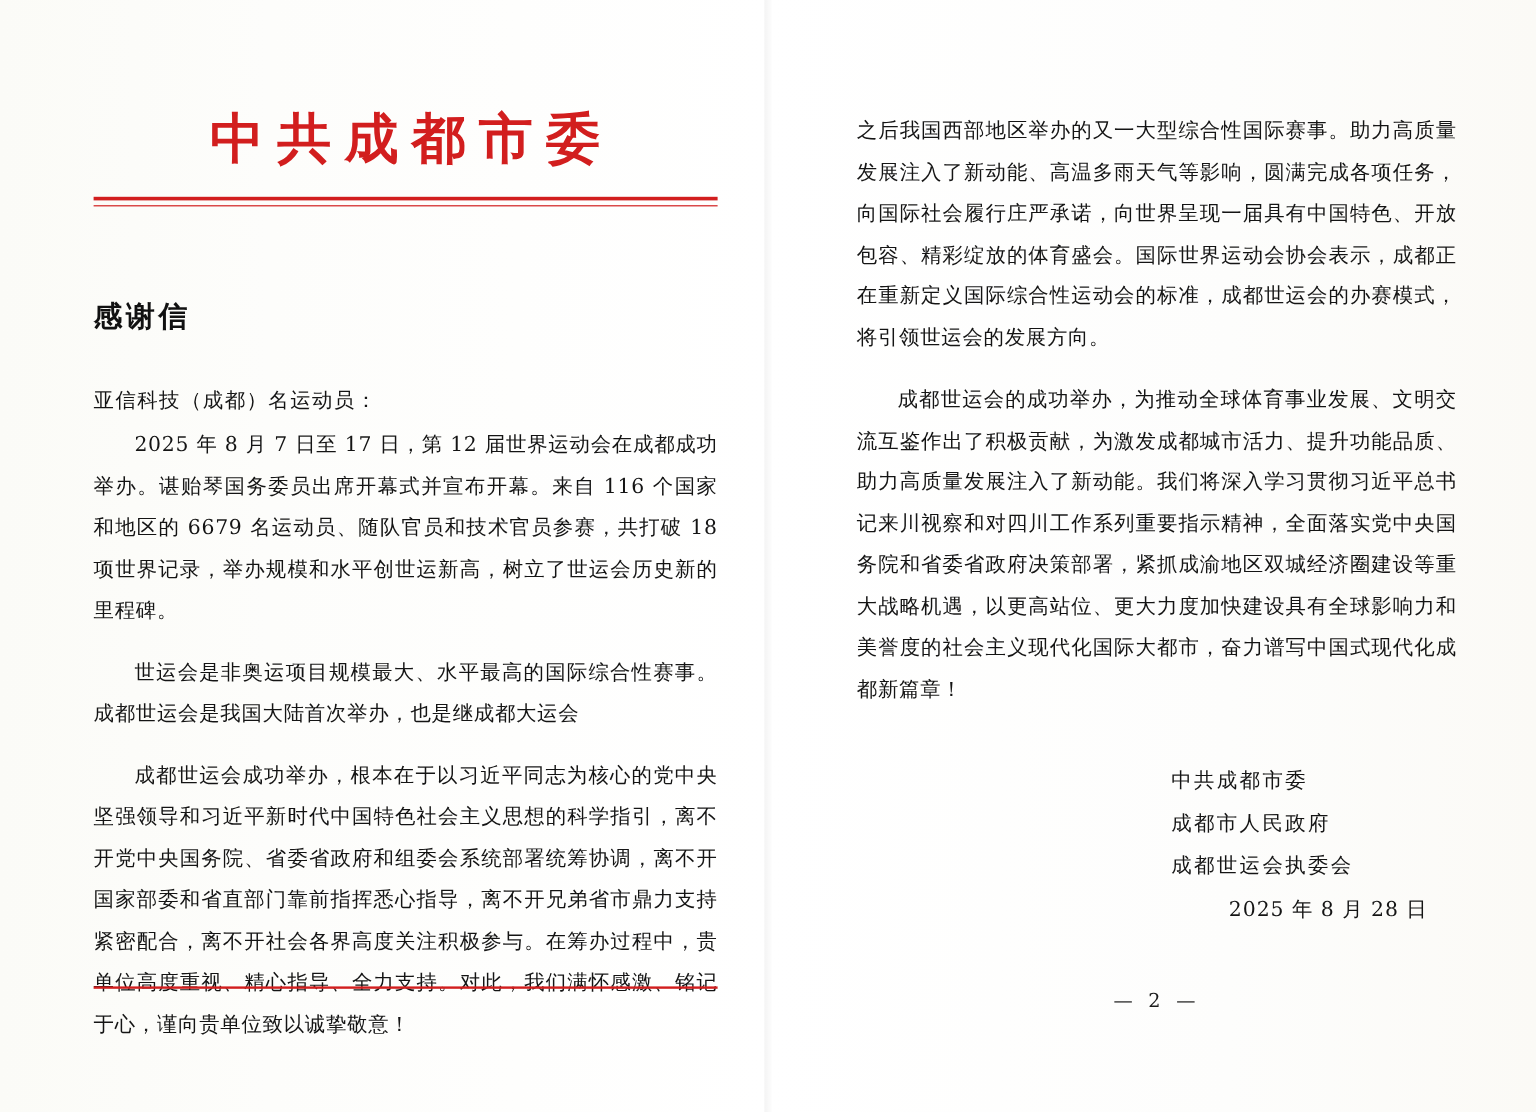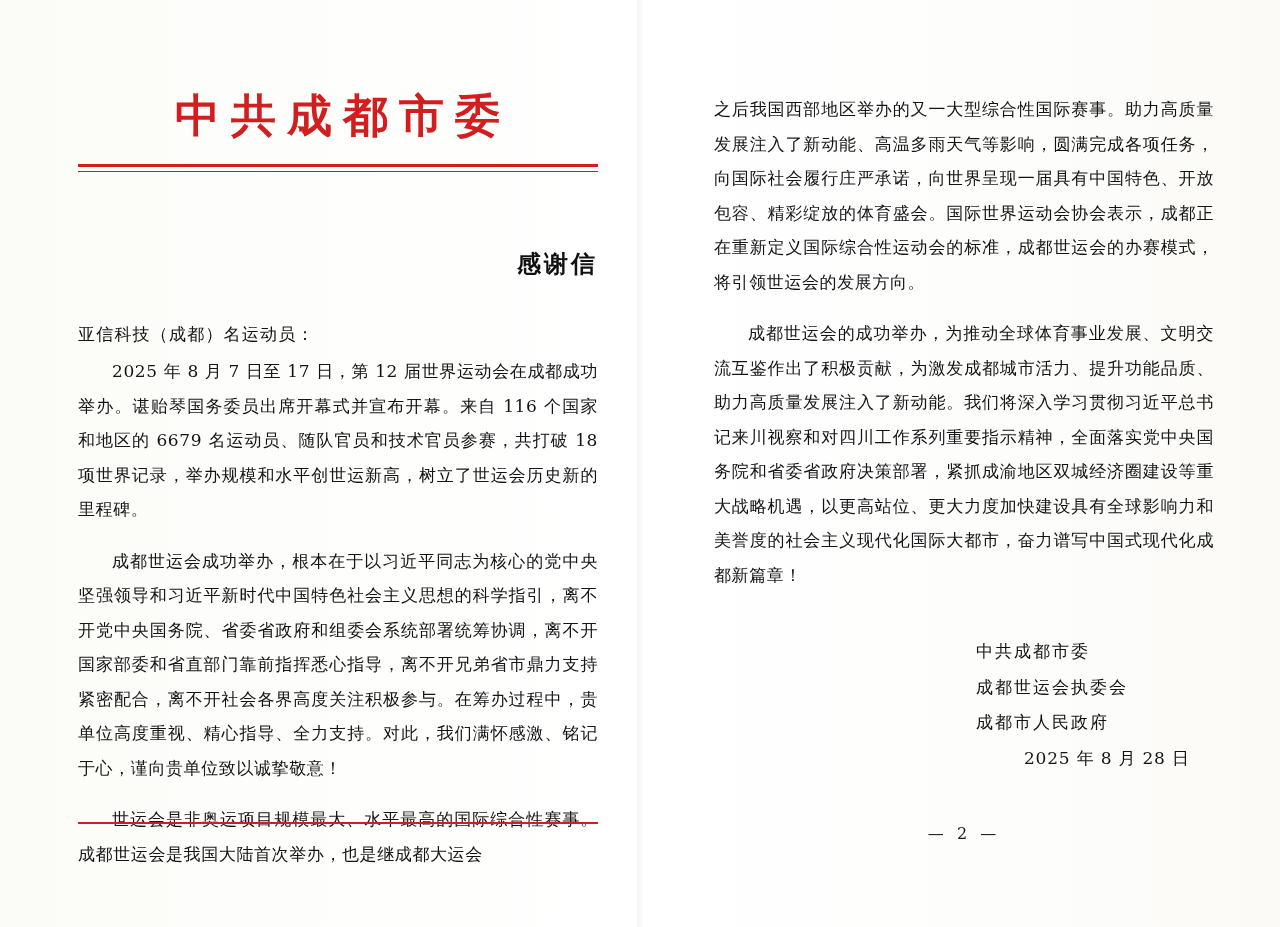--- a/index.html
+++ b/index.html
@@ -63,21 +63,21 @@
     margin-top: 20px;
     height: 2.6px;
     background: #d21e1e;
   }
   .rule-thin {
     margin-top: 4px;
     height: 1.2px;
     background: #d21e1e;
   }
   .doc-title {
-    text-align: right;
+    text-align: left;
     font-size: 24px;
     font-weight: 700;
     letter-spacing: 3px;
     margin-top: 76px;
     color: #111;
   }
   .salutation {
     margin-top: 38px;
     font-size: 17px;
     letter-spacing: 1.2px;
@@ -151,32 +151,32 @@
   <div class="left-body">
     <div class="letterhead">中共成都市委</div>
     <div class="rule-thick"></div>
     <div class="rule-thin"></div>
 
     <div class="doc-title">感谢信</div>
 
     <div class="salutation">亚信科技（成都）名运动员：</div>
 
     <p class="para">2025 年 8 月 7 日至 17 日，第 12 届世界运动会在成都成功举办。谌贻琴国务委员出席开幕式并宣布开幕。来自 116 个国家和地区的 6679 名运动员、随队官员和技术官员参赛，共打破 18 项世界记录，举办规模和水平创世运新高，树立了世运会历史新的里程碑。</p>
+    <p class="para">世运会是非奥运项目规模最大、水平最高的国际综合性赛事。成都世运会是我国大陆首次举办，也是继成都大运会</p>
     <p class="para">成都世运会成功举办，根本在于以习近平同志为核心的党中央坚强领导和习近平新时代中国特色社会主义思想的科学指引，离不开党中央国务院、省委省政府和组委会系统部署统筹协调，离不开国家部委和省直部门靠前指挥悉心指导，离不开兄弟省市鼎力支持紧密配合，离不开社会各界高度关注积极参与。在筹办过程中，贵单位高度重视、精心指导、全力支持。对此，我们满怀感激、铭记于心，谨向贵单位致以诚挚敬意！</p>
-    <p class="para">世运会是非奥运项目规模最大、水平最高的国际综合性赛事。成都世运会是我国大陆首次举办，也是继成都大运会</p>
   </div>
   <div class="left-rule-bottom"></div>
 
   <div class="right-body">
     <p class="para-r">之后我国西部地区举办的又一大型综合性国际赛事。助力高质量发展注入了新动能、高温多雨天气等影响，圆满完成各项任务，向国际社会履行庄严承诺，向世界呈现一届具有中国特色、开放包容、精彩绽放的体育盛会。国际世界运动会协会表示，成都正在重新定义国际综合性运动会的标准，成都世运会的办赛模式，将引领世运会的发展方向。</p>
     <p class="para-r indent">成都世运会的成功举办，为推动全球体育事业发展、文明交流互鉴作出了积极贡献，为激发成都城市活力、提升功能品质、助力高质量发展注入了新动能。我们将深入学习贯彻习近平总书记来川视察和对四川工作系列重要指示精神，全面落实党中央国务院和省委省政府决策部署，紧抓成渝地区双城经济圈建设等重大战略机遇，以更高站位、更大力度加快建设具有全球影响力和美誉度的社会主义现代化国际大都市，奋力谱写中国式现代化成都新篇章！</p>
 
     <div class="signature">
       <div>中共成都市委</div>
+      <div>成都市人民政府</div>
       <div>成都世运会执委会</div>
-      <div>成都市人民政府</div>
       <div class="sig-date">2025 年 8 月 28 日</div>
     </div>
   </div>
 
   <div class="page-number">— 2 —</div>
 
 </div>
 
 </body></html>

